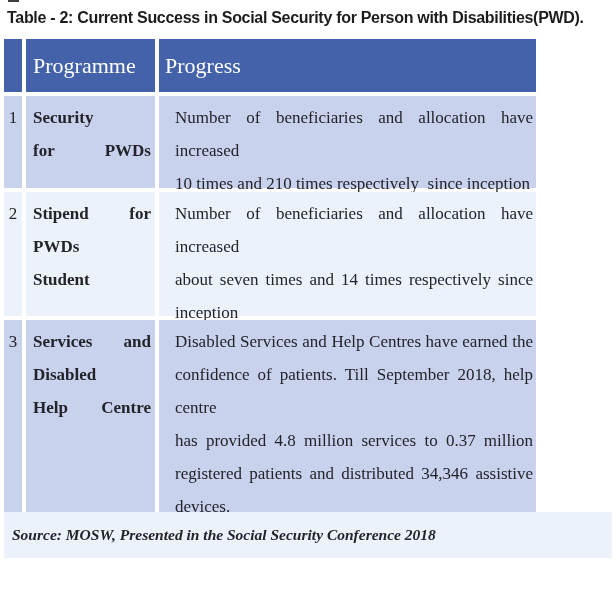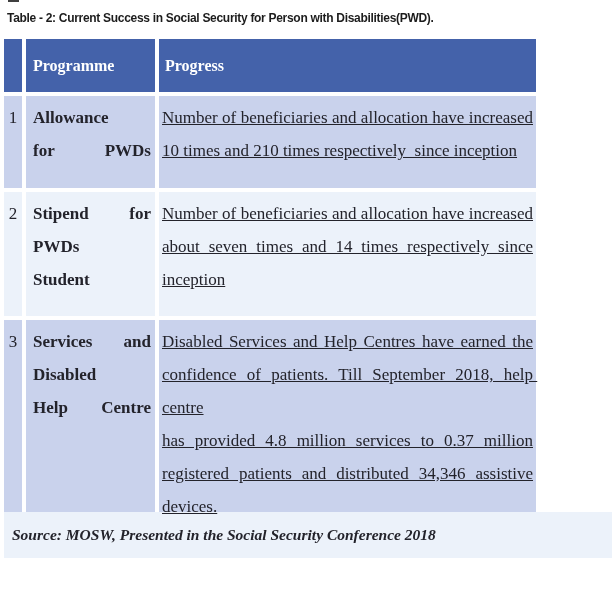--- a/index.html
+++ b/index.html
@@ -4,45 +4,45 @@
 <style>
   html,body{margin:0;padding:0;background:#ffffff;}
   .page{
     position:relative;width:616px;height:600px;background:#ffffff;overflow:hidden;
     font-family:"Liberation Serif","DejaVu Serif",serif;
   }
   .artifact{position:absolute;left:8px;top:0;width:11px;height:2px;background:#3f3f3f;}
   .title{
     position:absolute;left:7px;top:8px;width:606px;
     font-family:"Liberation Sans","DejaVu Sans",sans-serif;
-    font-weight:bold;font-size:12px;letter-spacing:-0.3px;line-height:20px;
+    font-weight:bold;font-size:16px;letter-spacing:-0.3px;line-height:20px;
     color:var(--title-text,#1c1c1c);
   }
   .tbl{position:absolute;left:4px;top:39px;width:608px;}
   .row{display:flex;column-gap:4px;align-items:stretch;}
   .row + .row{margin-top:4px;}
   .cell{box-sizing:border-box;}
   .cell-no{width:18px;flex:none;text-align:center;}
   .cell-prg{width:129px;flex:none;}
   .cell-prog{width:377px;flex:none;}
 
   .hdr-row{height:53px;}
   .hdr-row .cell{
     background:var(--header-bg,#4462aa);color:var(--header-text,#ffffff);
-    font-weight:bold;font-size:16px;display:flex;align-items:center;
+    font-weight:normal;font-size:22px;display:flex;align-items:center;
   }
   .hdr-row .cell-prg{padding-left:7px;}
   .hdr-row .cell-prog{padding-left:6px;}
 
   .body-row .cell{
     font-size:17px;line-height:33px;color:var(--body-text,#23232b);
     padding-top:5px;
   }
   .body-row .cell-prg{font-weight:bold;padding-left:7px;padding-right:4px;}
-  .body-row .cell-prog{padding-left:3px;padding-right:3px;text-decoration:underline;}
+  .body-row .cell-prog{padding-left:16px;padding-right:3px;}
   .r1{height:92px;}
   .r2{height:124px;}
   .r3{height:192px;}
   .r1 .cell,.r3 .cell{background:var(--row-bg,#c9d2ec);}
   .r2 .cell{background:var(--row-light-bg,#ecf2fa);}
 
   .ln{white-space:pre-wrap;text-align:justify;text-align-last:justify;}
   .cell-prog .ln:last-child{text-align:left;text-align-last:left;}
 
   .src-row{
@@ -64,21 +64,21 @@
 
     <div class="row hdr-row">
       <div class="cell cell-no"></div>
       <div class="cell cell-prg">Programme</div>
       <div class="cell cell-prog">Progress</div>
     </div>
 
     <div class="row body-row r1">
       <div class="cell cell-no">1</div>
       <div class="cell cell-prg">
-        <div class="ln">Allowance</div>
+        <div class="ln">Security</div>
         <div class="ln">for PWDs</div>
       </div>
       <div class="cell cell-prog">
         <div class="ln">Number of beneficiaries and allocation have increased</div>
         <div class="ln">10 times and 210 times respectively  since inception</div>
       </div>
     </div>
 
     <div class="row body-row r2">
       <div class="cell cell-no">2</div>

